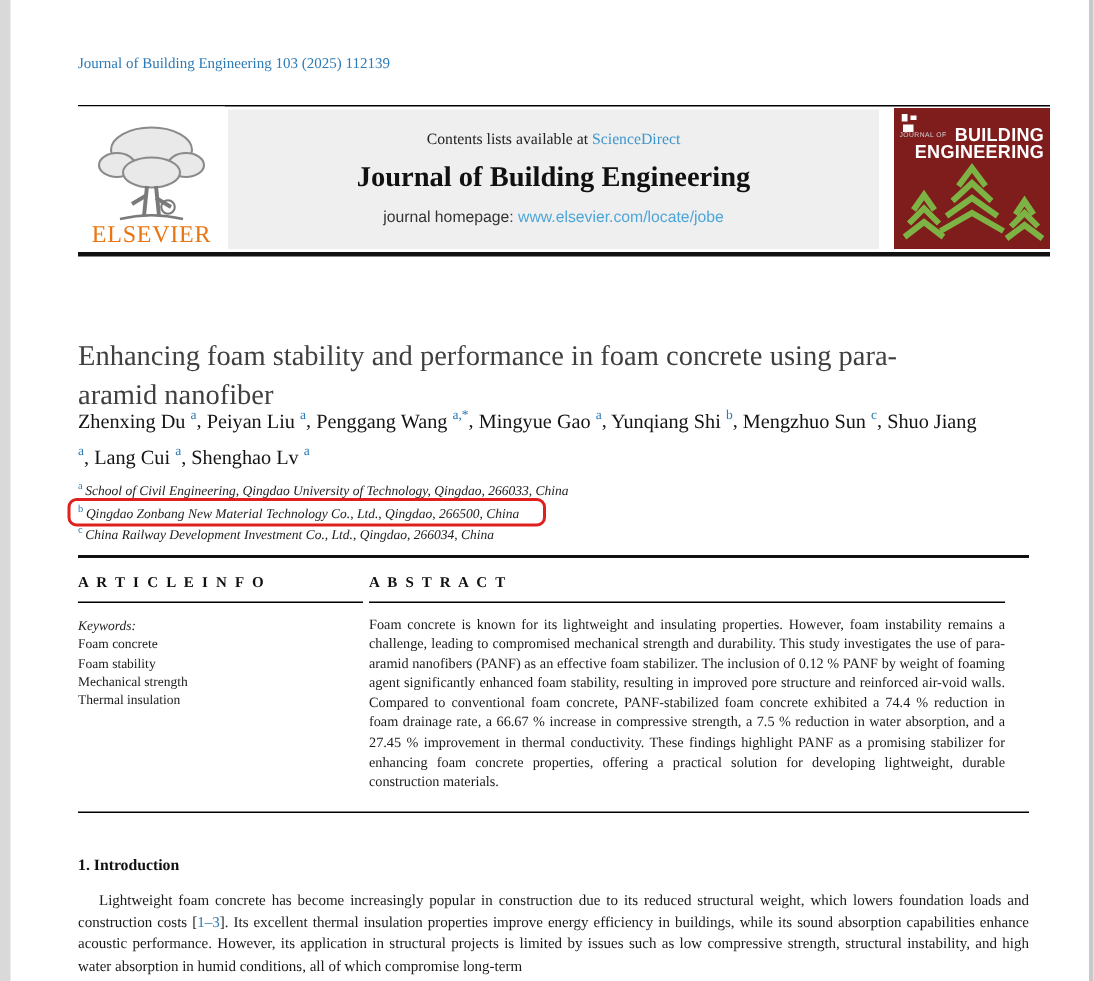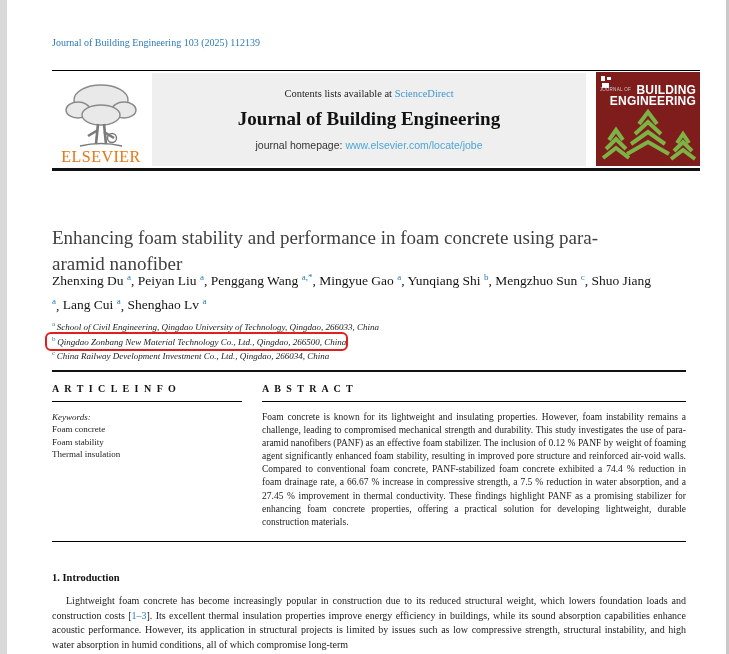--- a/index.html
+++ b/index.html
@@ -56,27 +56,27 @@
     position:absolute; top:266px; left:52px; width:600px;
     font-size:13.5px; line-height:20px; color:#141414;
   }
   .authors sup { color:#2d7bb6; font-size:9px; }
   .affiliations { position:absolute; top:319px; left:52px; width:600px;
     font-size:9px; font-style:italic; line-height:11.5px; }
   .affiliation sup { color:#2d7bb6; font-size:7px; font-style:normal; }
   .affiliation.highlighted {
     position:relative; z-index:2; width:fit-content;
     border:2.5px solid #e0201f; border-radius:6px;
-    padding:0px 0 1px 5px; margin:-2px 0 -3px -7px;
+    padding:0px 16px 1px 5px; margin:-2px 0 -3px -7px;
   }
 
   .rule-thick { position:absolute; top:370px; left:52px; width:634px; border-top:2px solid #111; }
 
   
-  .two-col { position:absolute; top:383px; left:52px; width:634px; display:flex; gap:20px; }
+  .two-col { position:absolute; top:383px; left:52px; width:634px; display:flex; gap:4px; }
   .col-left  { width:190px; }
   .col-right { width:424px; }
   .section-head {
     font-size:10px; font-weight:bold; letter-spacing:1.5px; color:#111;
     padding-bottom:7px; border-bottom:1.3px solid #000;
   }
   .kw-label { margin-top:9px; font-size:9px; font-style:italic; line-height:12.3px; }
   .keyword  { font-size:9px; line-height:12.3px; }
   .abstract-text {
     margin-top:9px; font-size:9.5px; line-height:13.1px;
@@ -176,20 +176,21 @@
 
 <div class="rule-thick"></div>
 
 <div class="two-col">
   <div class="col-left">
     <div class="section-head">A R T I C L E  I N F O</div>
     <div class="kw-label">Keywords:</div>
     <div id="keywords">
         <div class="keyword">Foam concrete</div>
         <div class="keyword">Foam stability</div>
+        <div class="keyword">Mechanical strength</div>
         <div class="keyword">Thermal insulation</div>
       </div>
   </div>
   <div class="col-right">
     <div class="section-head">A B S T R A C T</div>
     <p class="abstract-text">Foam concrete is known for its lightweight and insulating properties. However, foam instability remains a challenge, leading to compromised mechanical strength and durability. This study investigates the use of para-aramid nanofibers (PANF) as an effective foam stabilizer. The inclusion of 0.12 % PANF by weight of foaming agent significantly enhanced foam stability, resulting in improved pore structure and reinforced air-void walls. Compared to conventional foam concrete, PANF-stabilized foam concrete exhibited a 74.4 % reduction in foam drainage rate, a 66.67 % increase in compressive strength, a 7.5 % reduction in water absorption, and a 27.45 % improvement in thermal conductivity. These findings highlight PANF as a promising stabilizer for enhancing foam concrete properties, offering a practical solution for developing lightweight, durable construction materials.</p>
   </div>
 </div>
 
 <div class="rule-bottom"></div>

